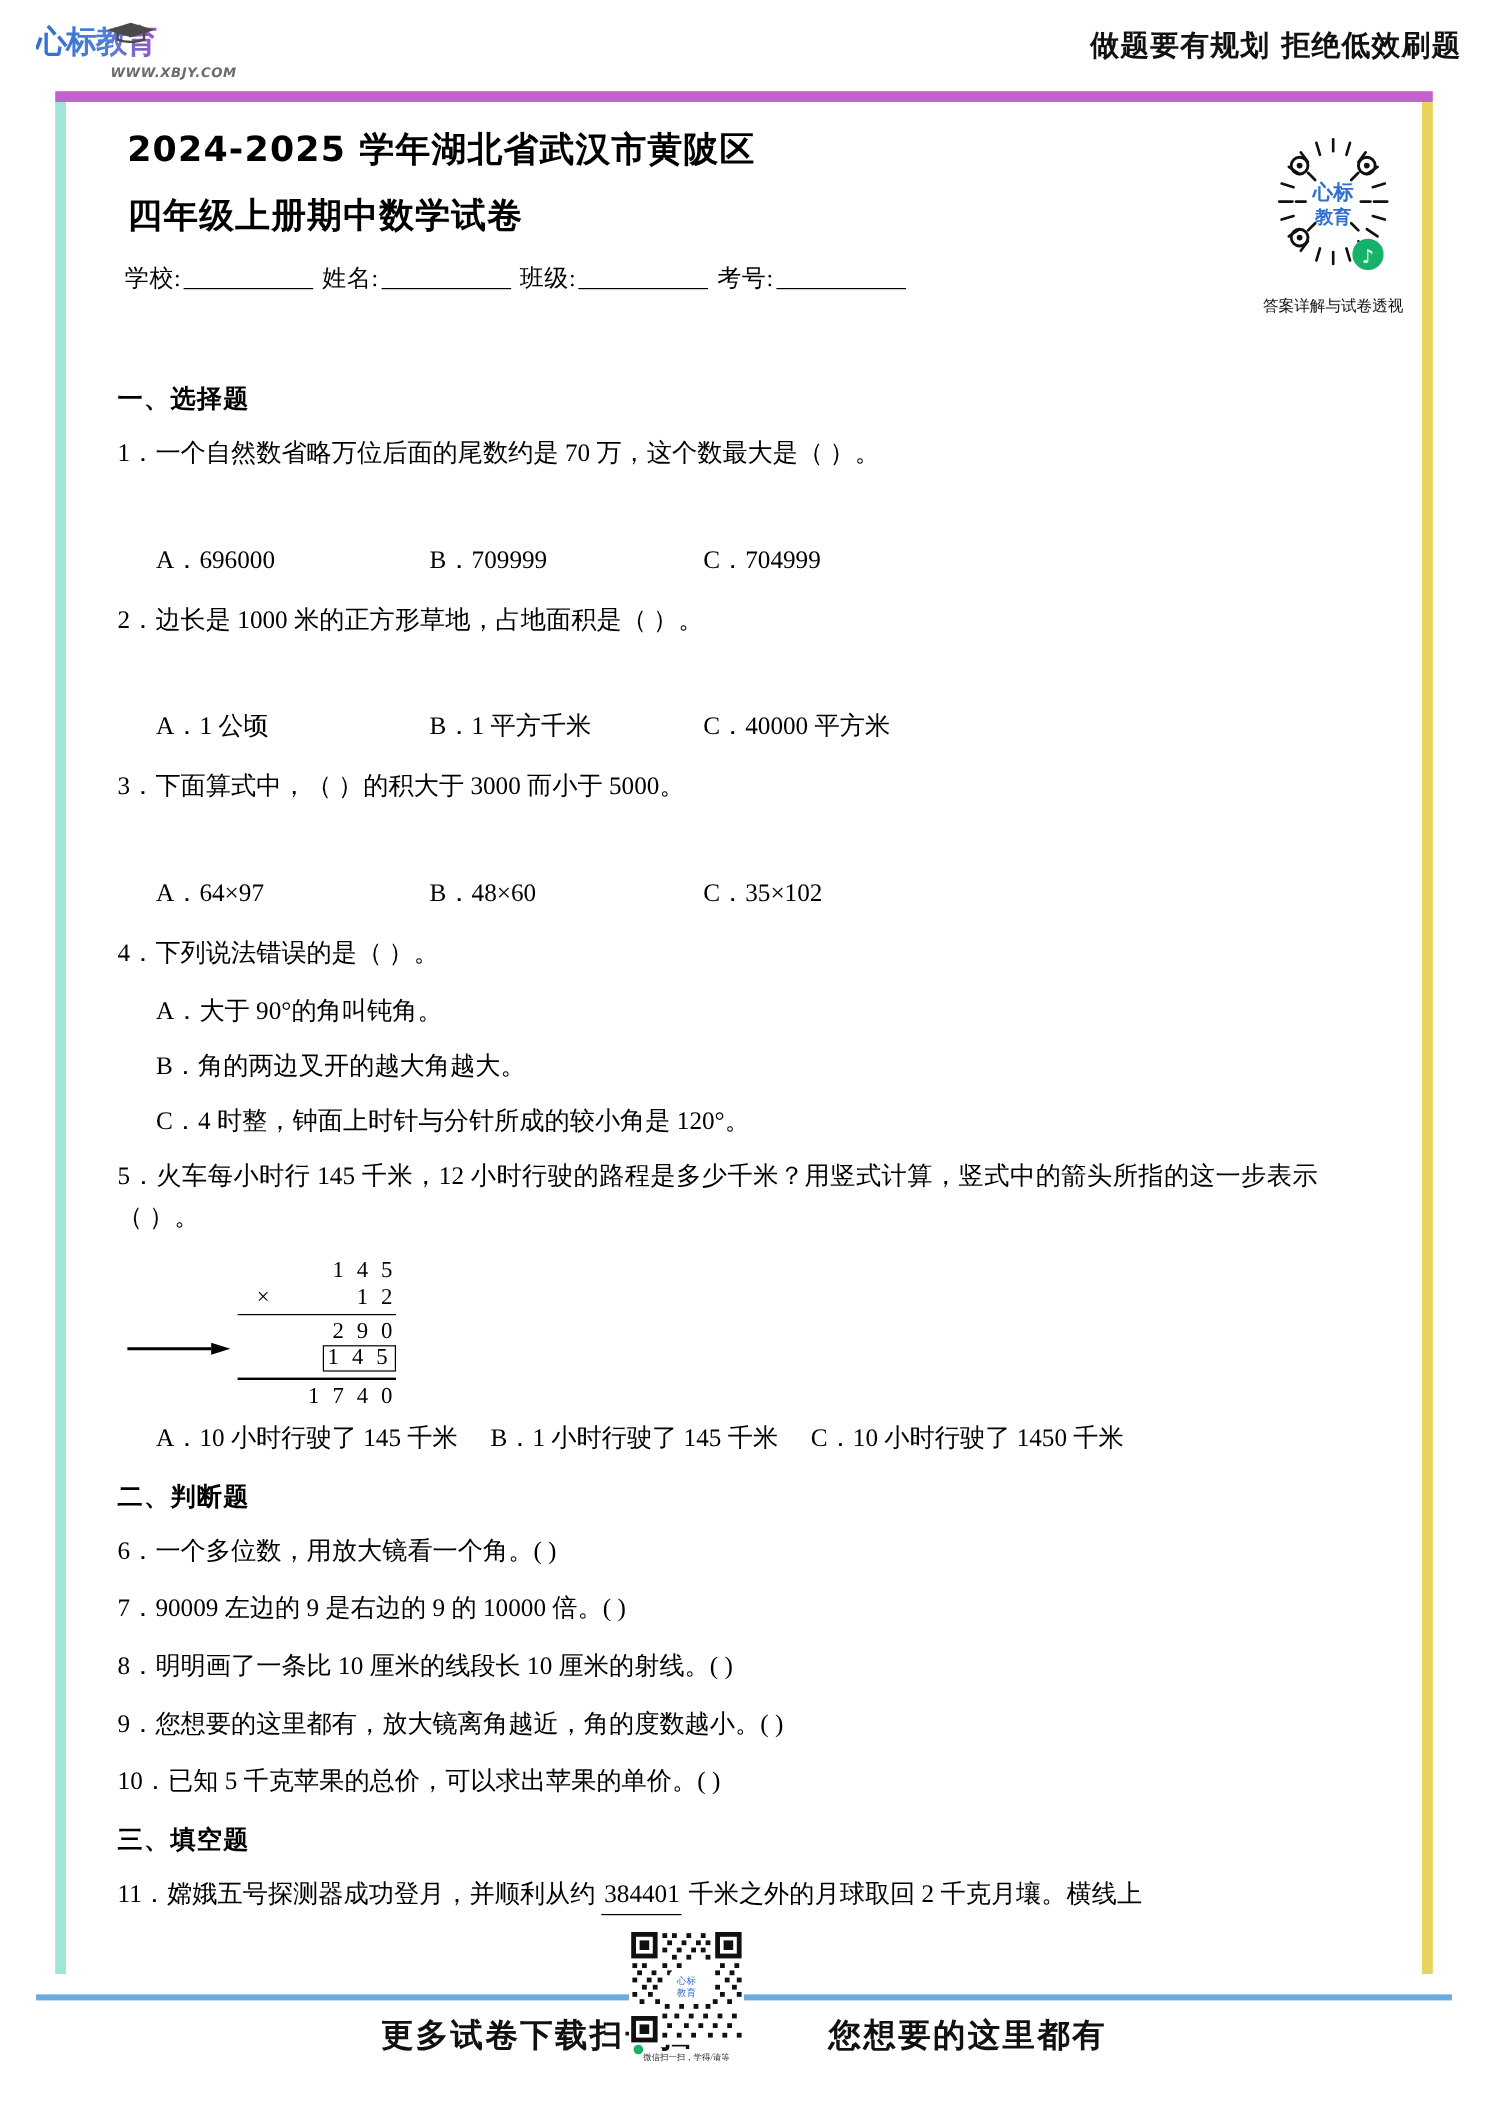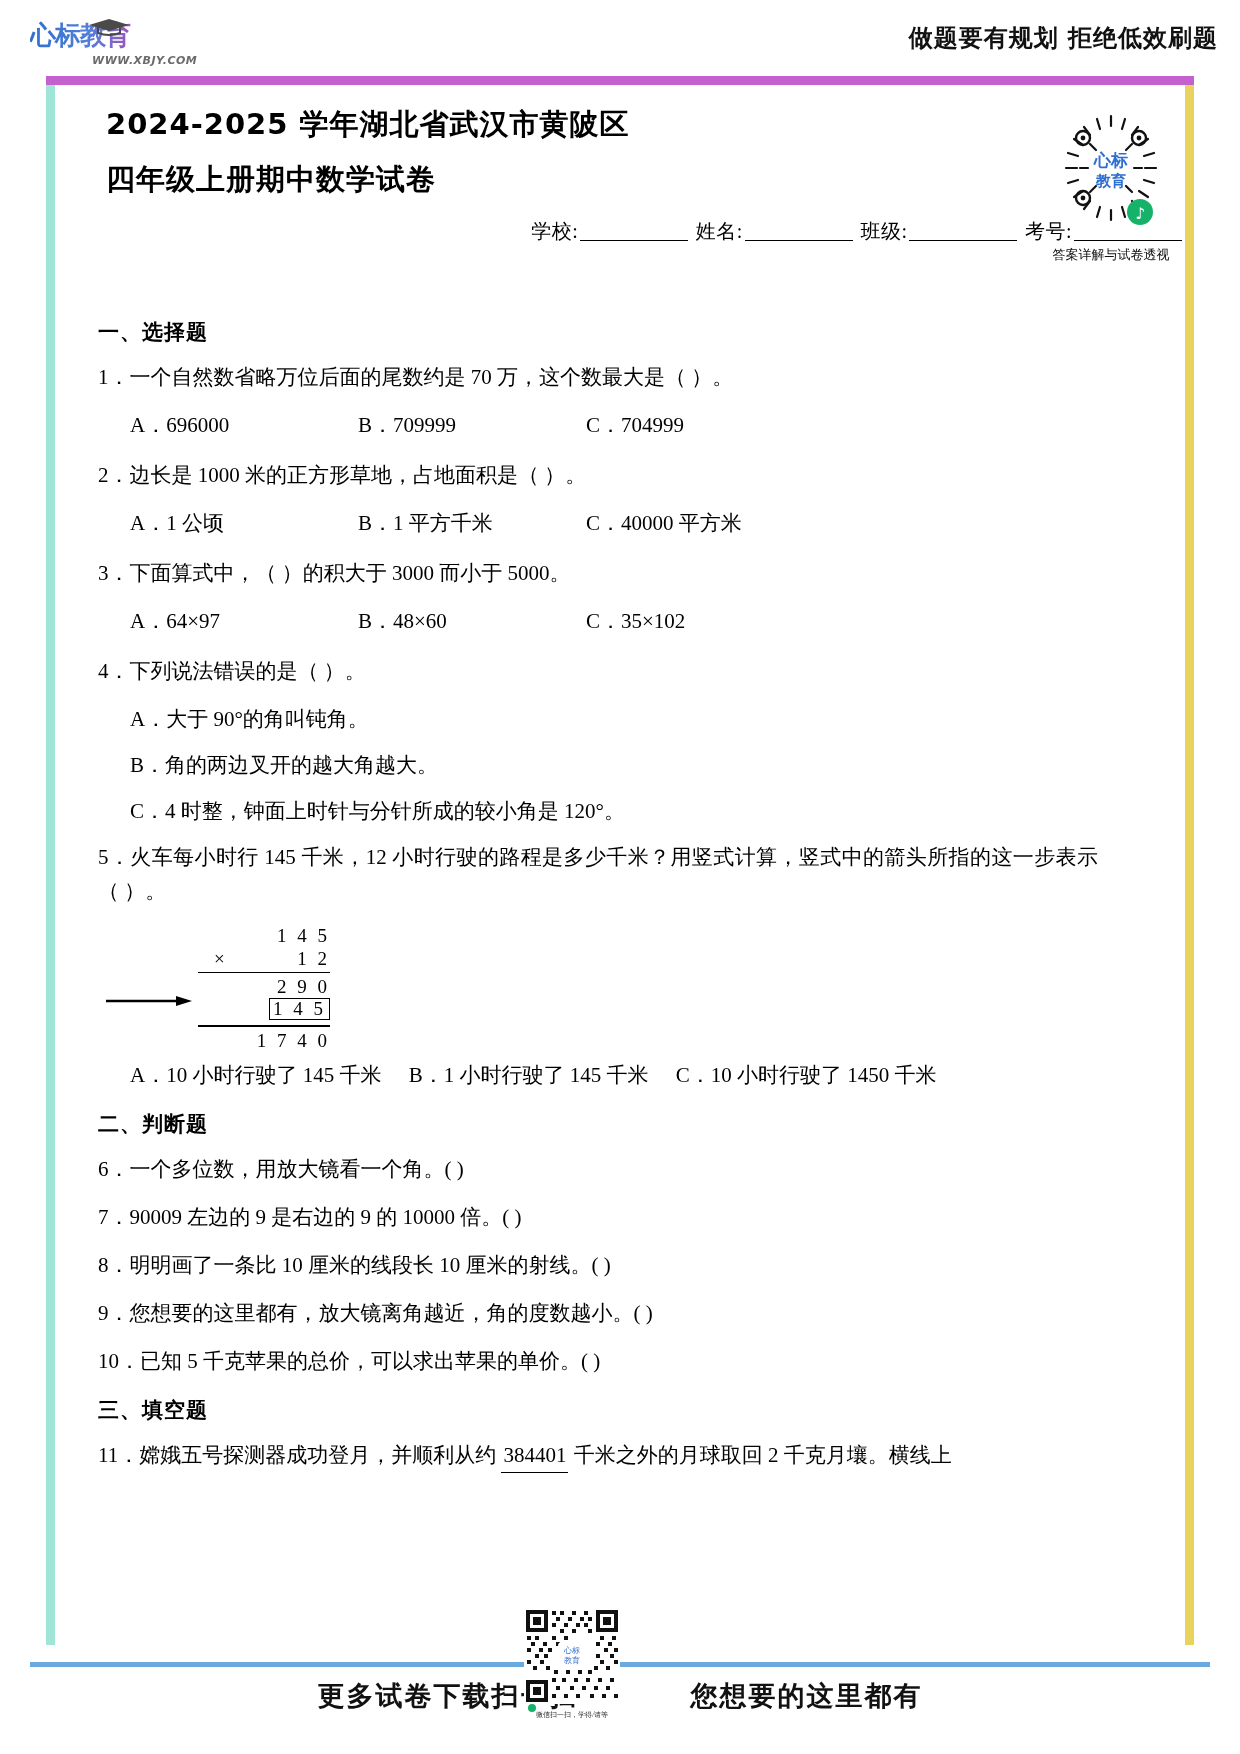--- a/index.html
+++ b/index.html
@@ -74,21 +74,21 @@
     padding-left:50px;
   }
   .exam-subtitle{
     text-align:left;
     font-family:"DejaVu Sans","Liberation Sans",sans-serif;
     font-weight:bold;font-size:29px;line-height:54px;
     letter-spacing:1px;
     padding-left:50px;
   }
   .exam-fields{
-    margin-top:12px;text-align:right;
+    margin-top:12px;text-align:left;
     font-size:20px;letter-spacing:.5px;
     padding-left:48px;
   }
   .exam-fields .fld{white-space:nowrap;}
   .exam-fields .blank{
     display:inline-block;width:108px;border-bottom:1.5px solid #000;
     height:18px;vertical-align:-3px;margin:0 2px;
   }
 
   
@@ -111,21 +111,21 @@
     margin:18px 0 14px 0;letter-spacing:1px;
   }
   .q{
     font-size:21px;line-height:34px;margin:0 0 14px 0;
     text-align:justify;
   }
   .opts{
     display:flex;margin:0 0 16px 0;padding-left:32px;
     font-size:21px;line-height:34px;
   }
-  .opts .o{width:228px;flex:none;white-space:nowrap;}
+  .opts .o{width:228px;flex:none;white-space:nowrap;margin-top:41px;}
   .opt-line{
     font-size:21px;line-height:34px;padding-left:32px;margin-bottom:12px;
   }
   .opts-wide{
     font-size:21px;line-height:34px;padding-left:32px;margin:14px 0 10px 0;
     white-space:nowrap;
   }
   .opts-wide .o{margin-right:22px;}
   .blank-in{
     display:inline-block;border-bottom:1.4px solid #000;padding:0 2px;

